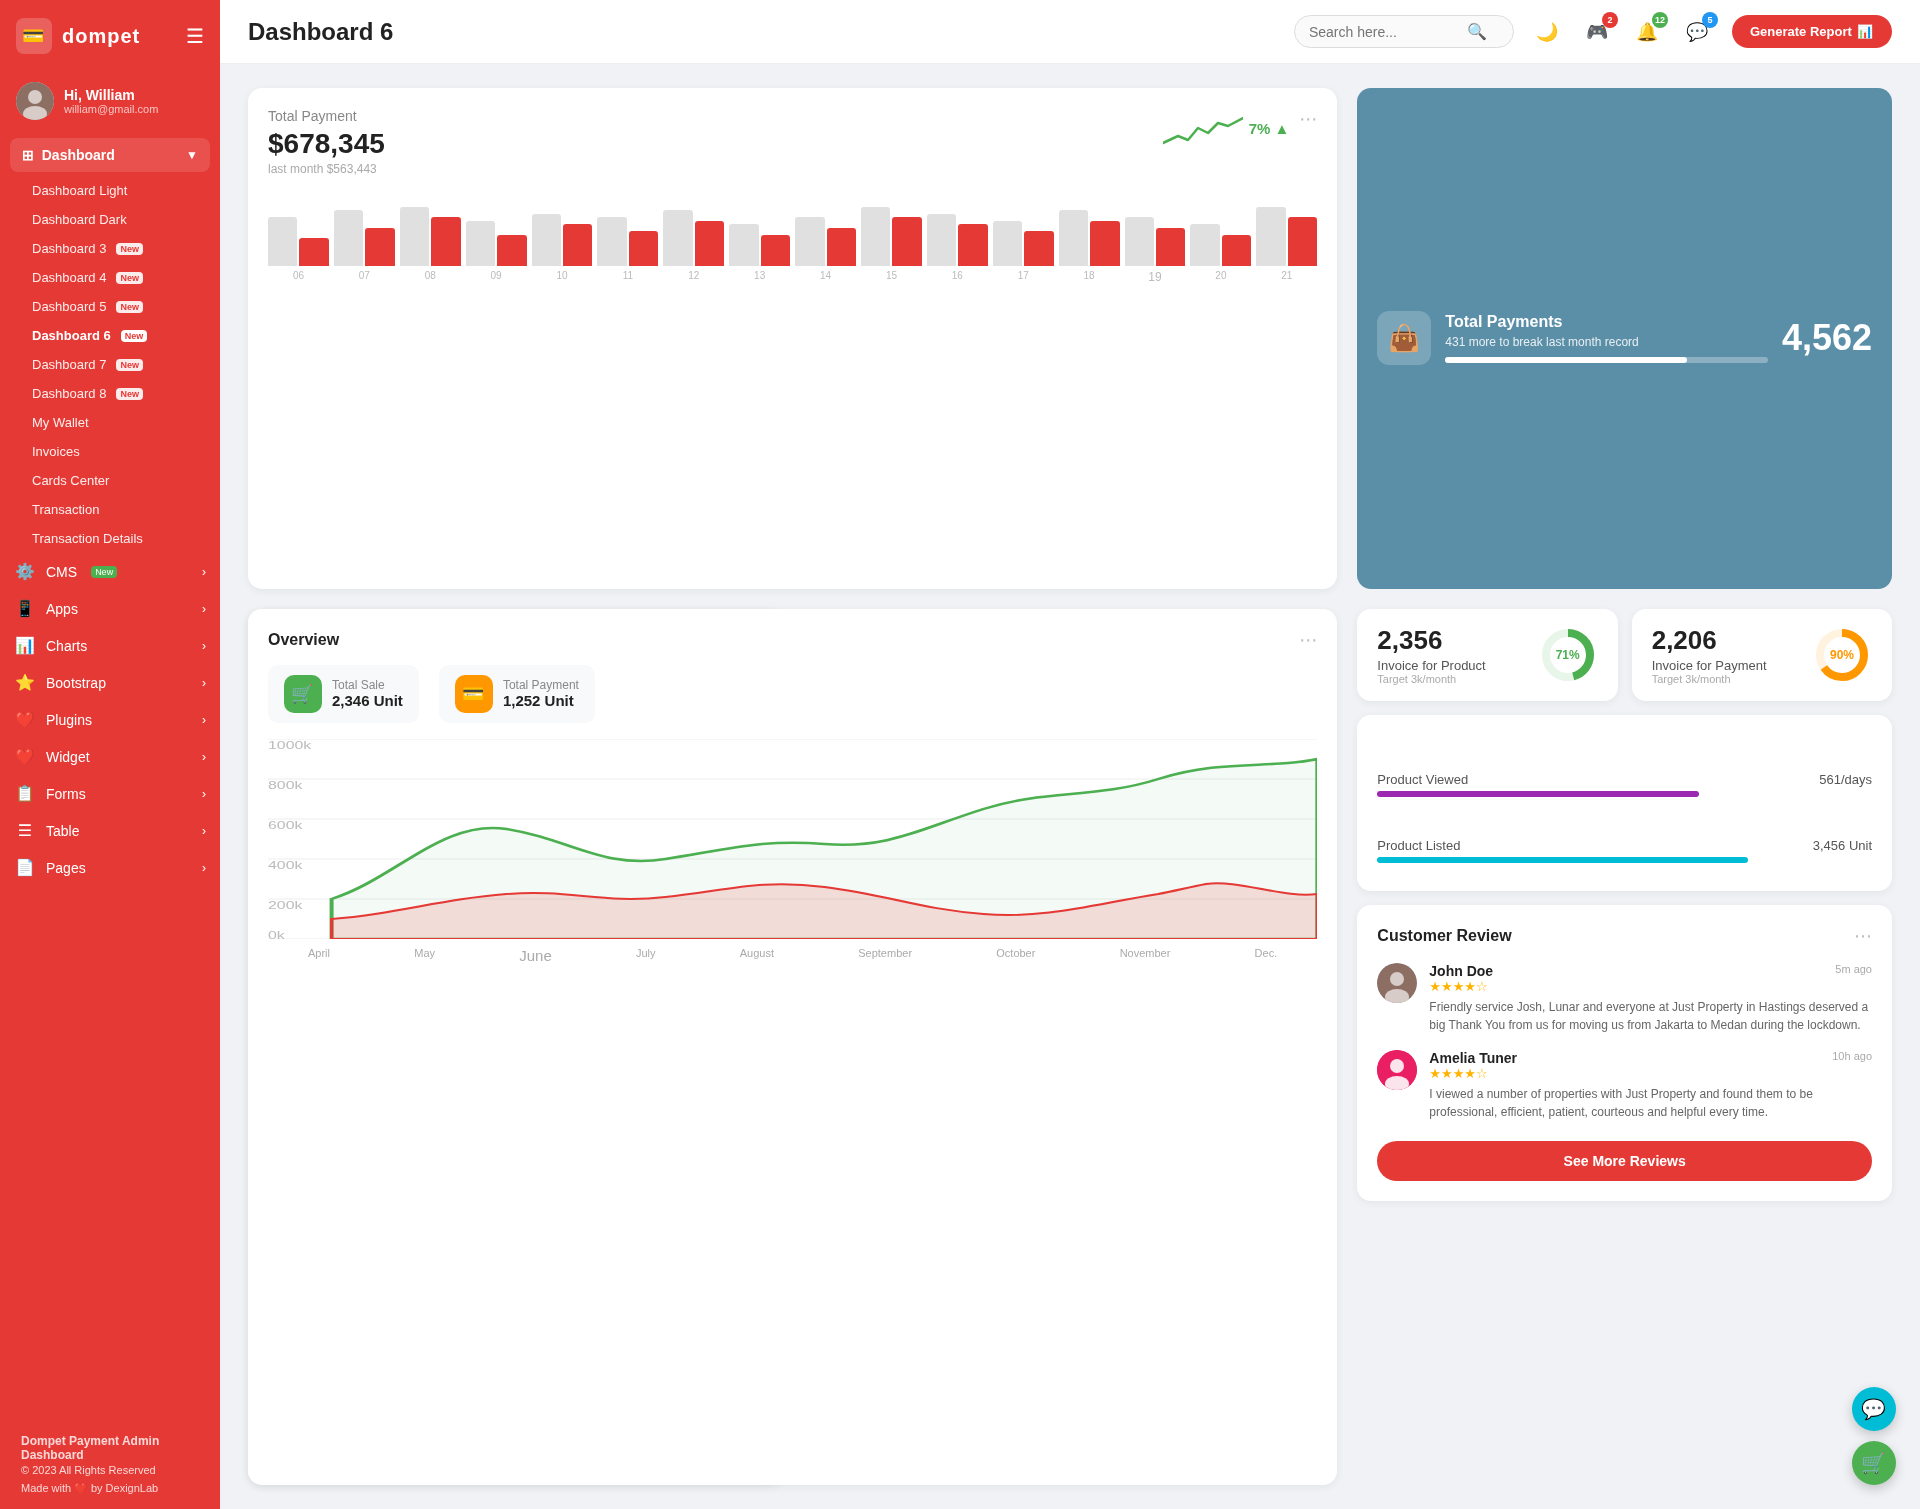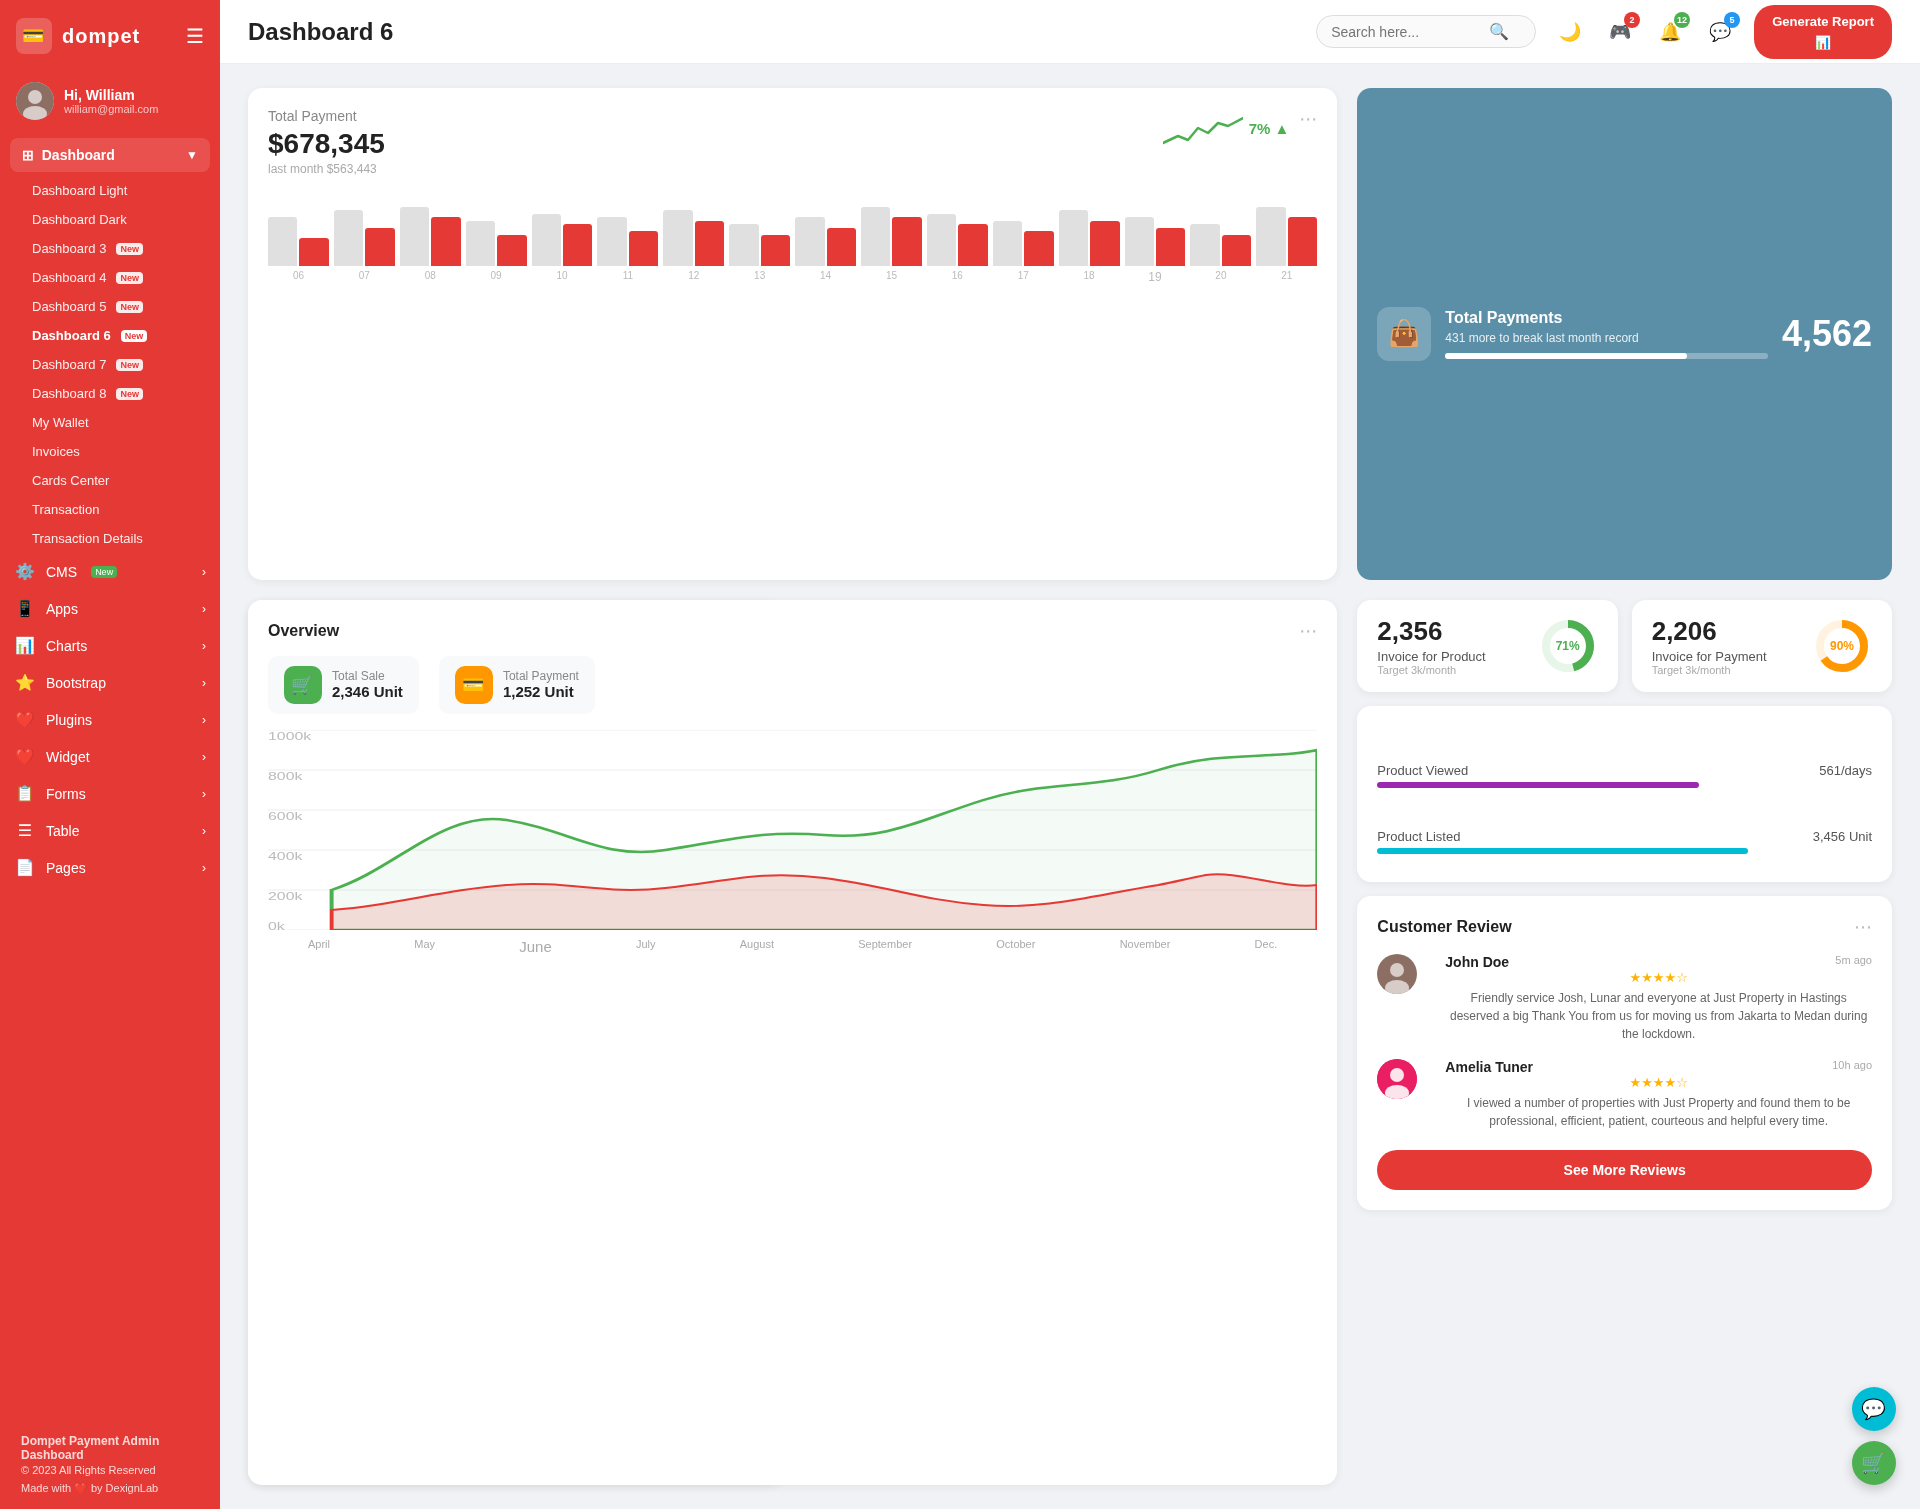--- a/index.html
+++ b/index.html
@@ -150,21 +150,21 @@
       border-radius: 50%;
       width: 16px; height: 16px;
       display: flex; align-items: center; justify-content: center;
     }
     .notif-badge.green { background: #4caf50; }
     .notif-badge.blue { background: #2196f3; }
     .generate-btn {
       background: #e53935; color: #fff;
       border: none; border-radius: 20px;
       padding: 9px 18px; font-size: 13px; font-weight: 600;
-      cursor: pointer; display: flex; align-items: center; gap: 6px; flex-direction: column;
+      cursor: pointer; display: flex; align-items: center; gap: 6px;
     }
 
     
     .content {
       flex: 1;
       overflow-y: auto;
       padding: 24px 28px;
       display: grid;
       grid-template-columns: 1fr 1fr 1fr;
       grid-template-rows: auto auto;
@@ -277,21 +277,21 @@
     .prod-bar.purple { background: #9c27b0; }
     .prod-bar.teal { background: #00bcd4; }
 
     
     .reviews-card {
       background: #fff; border-radius: 14px; padding: 20px;
       box-shadow: 0 2px 8px rgba(0,0,0,0.06);
     }
     .review-card-header { display: flex; justify-content: space-between; align-items: center; margin-bottom: 16px; }
     .review-title { font-size: 16px; font-weight: 700; color: #222; }
-    .review-item { display: flex; gap: 28px; margin-bottom: 16px; text-align: center; }
+    .review-item { display: flex; gap: 12px; margin-bottom: 16px; }
     .reviewer-avatar { width: 40px; height: 40px; border-radius: 50%; background: #bbb; flex-shrink: 0; overflow: hidden; }
     .reviewer-info .reviewer-name { font-size: 14px; font-weight: 600; color: #222; }
     .reviewer-info .reviewer-time { font-size: 11px; color: #aaa; }
     .stars { color: #ffb300; font-size: 13px; }
     .reviewer-text { font-size: 12px; color: #666; margin-top: 4px; line-height: 1.5; }
     .see-more-btn {
       background: #e53935; color: #fff;
       border: none; border-radius: 20px;
       width: 100%; padding: 12px;
       font-size: 14px; font-weight: 600; cursor: pointer;

